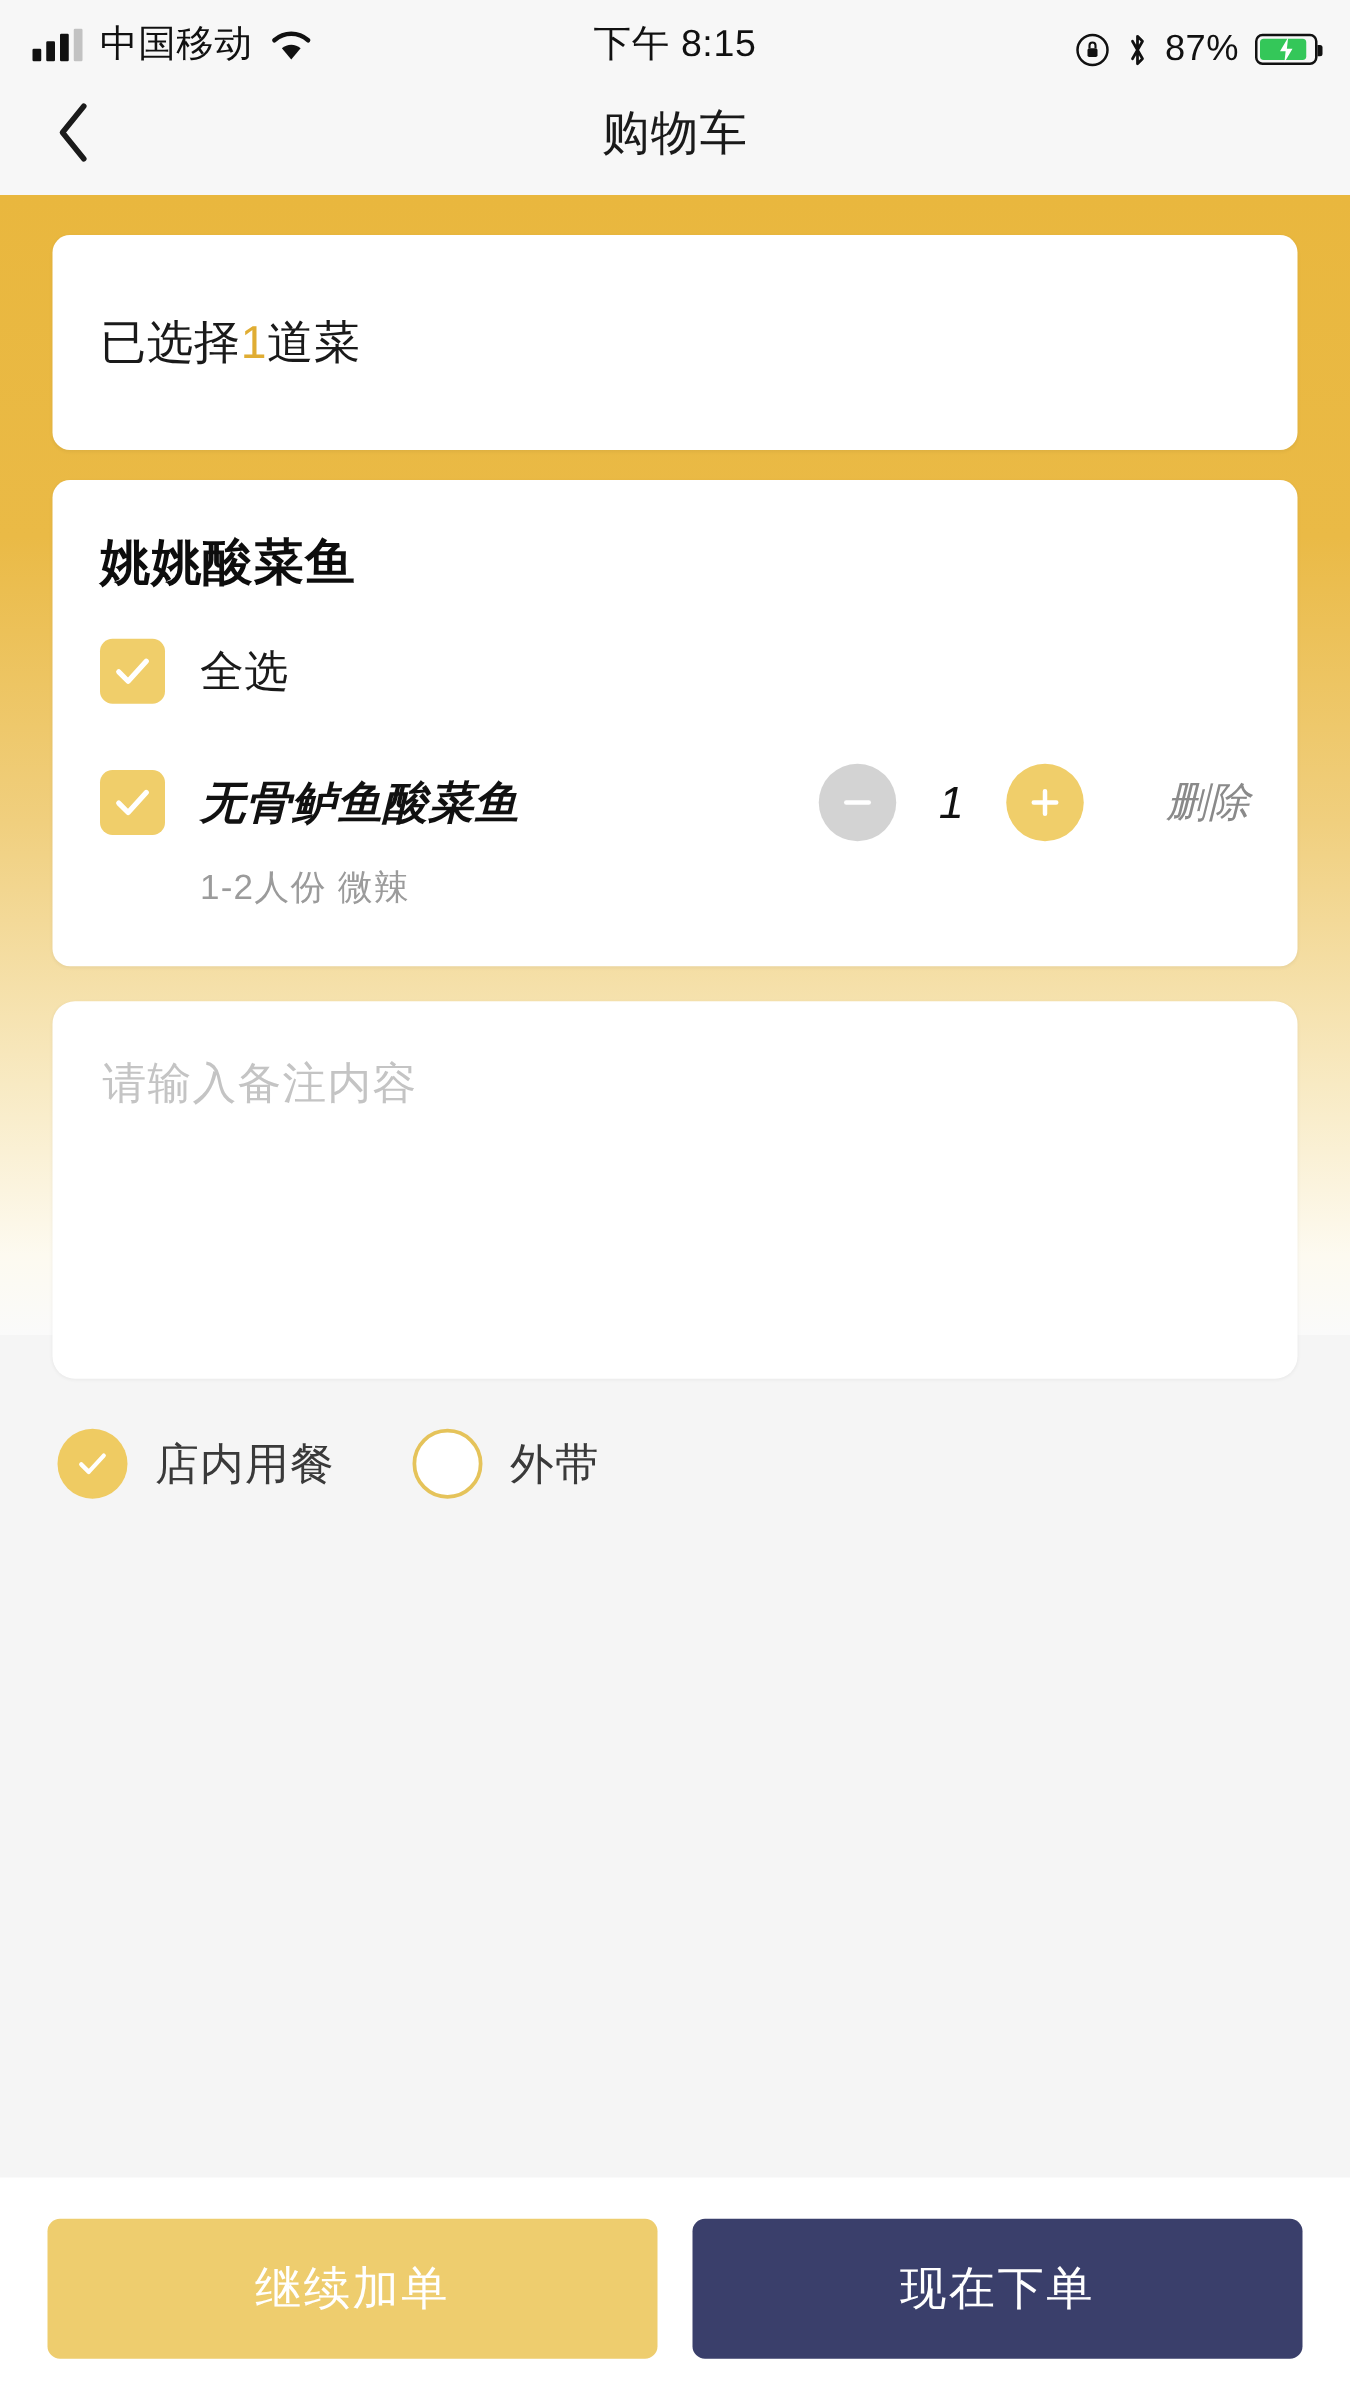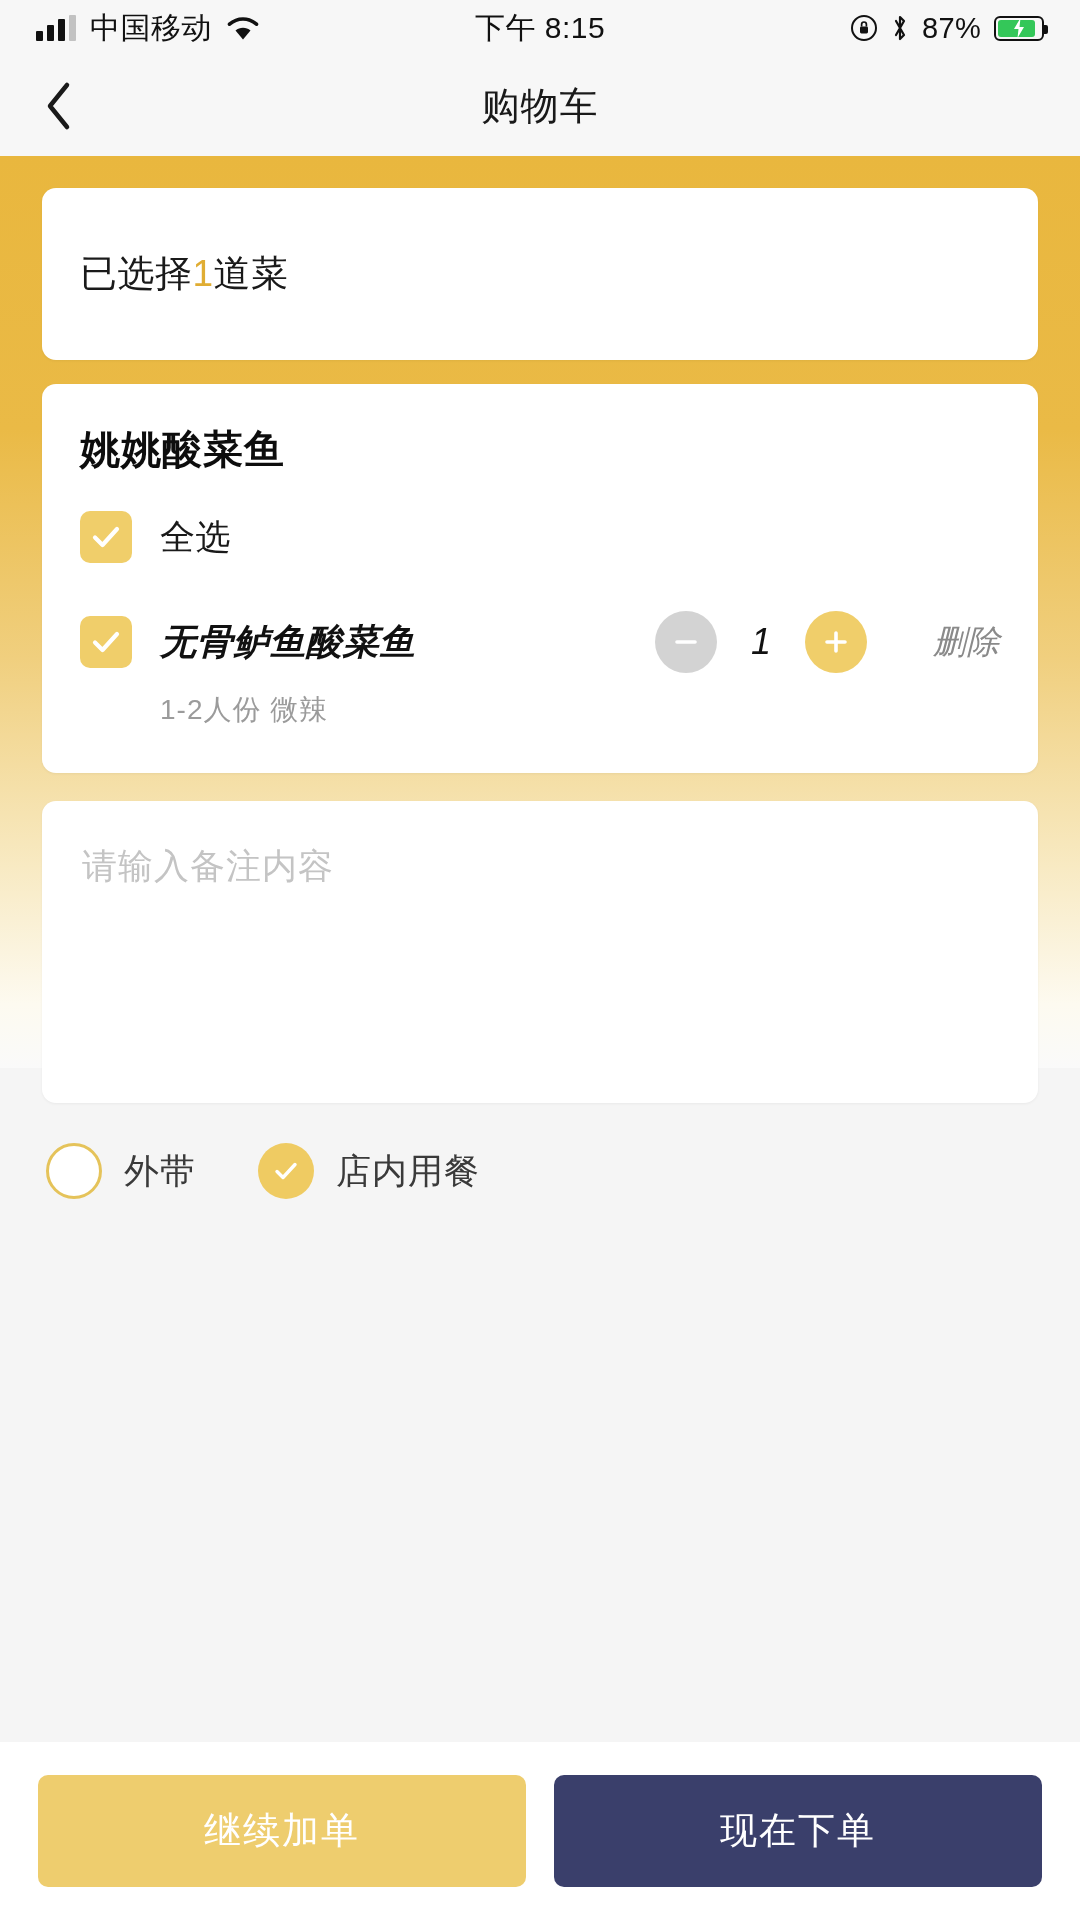--- a/index.html
+++ b/index.html
@@ -13,22 +13,22 @@
     font-family: "Liberation Sans", "DejaVu Sans", sans-serif;
     overflow: hidden;
     position: relative;
   }
 
   
   .status-bar {
     height: 56px;
     background: #f7f7f7;
     display: flex;
-    align-items: center;
-    padding: 0 36px;
+    align-items: flex-end;
+    padding: 0 26px;
     box-sizing: border-box;
     position: relative;
   }
   .sb-left {
     display: flex;
     align-items: center;
     gap: 14px;
   }
   .signal-bars {
     display: flex;
@@ -279,20 +279,21 @@
     letter-spacing: 1px;
   }
 
   
   .notes-card {
     margin-top: 28px;
     height: 302px;
     padding: 42px 40px;
     box-sizing: border-box;
     cursor: text;
+    border-radius: 18px;
   }
   .notes-placeholder {
     font-size: 35px;
     color: #c4c4c4;
     letter-spacing: 1px;
   }
 
   
   .radio-row {
     margin-top: 40px;
@@ -468,31 +469,31 @@
 
     <div class="dish-spec">1-2人份 微辣</div>
   </div>
 
   <div class="card notes-card">
     <div class="notes-placeholder">请输入备注内容</div>
   </div>
 
   <div class="radio-row">
     <span class="radio-opt">
-      <span class="radio-dot off"></span>
-      <span class="radio-label">外带</span>
-    </span>
-    <span class="radio-opt">
       <span class="radio-dot on">
         <svg viewBox="0 0 30 30">
           <path d="M6 15.5 L12 21.5 L24 8.5" stroke="#ffffff" stroke-width="3.4" fill="none" stroke-linecap="round" stroke-linejoin="round"></path>
         </svg>
       </span>
       <span class="radio-label">店内用餐</span>
     </span>
+    <span class="radio-opt">
+      <span class="radio-dot off"></span>
+      <span class="radio-label">外带</span>
+    </span>
   </div>
 
 </div>
 
 <div class="bottom-bar">
   <button class="action-btn secondary">继续加单</button>
   <button class="action-btn primary">现在下单</button>
 </div>
 
 </body></html>

